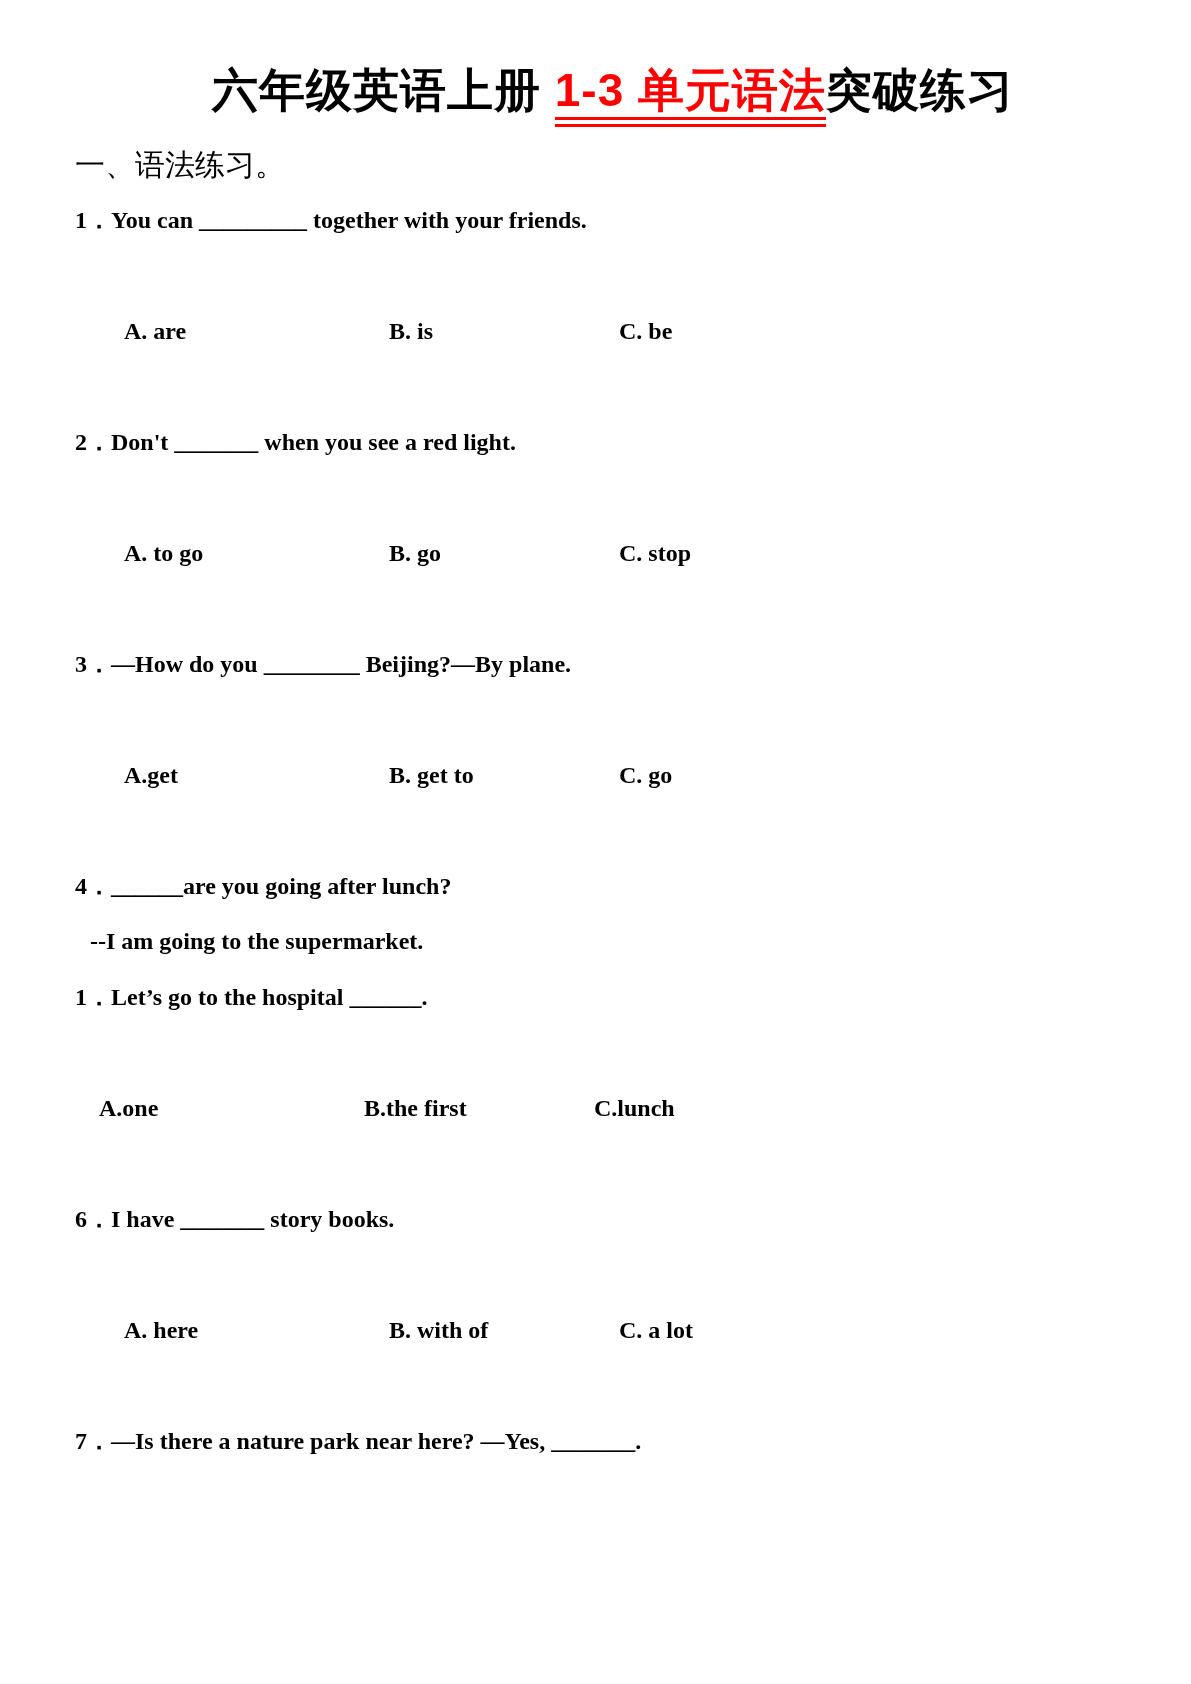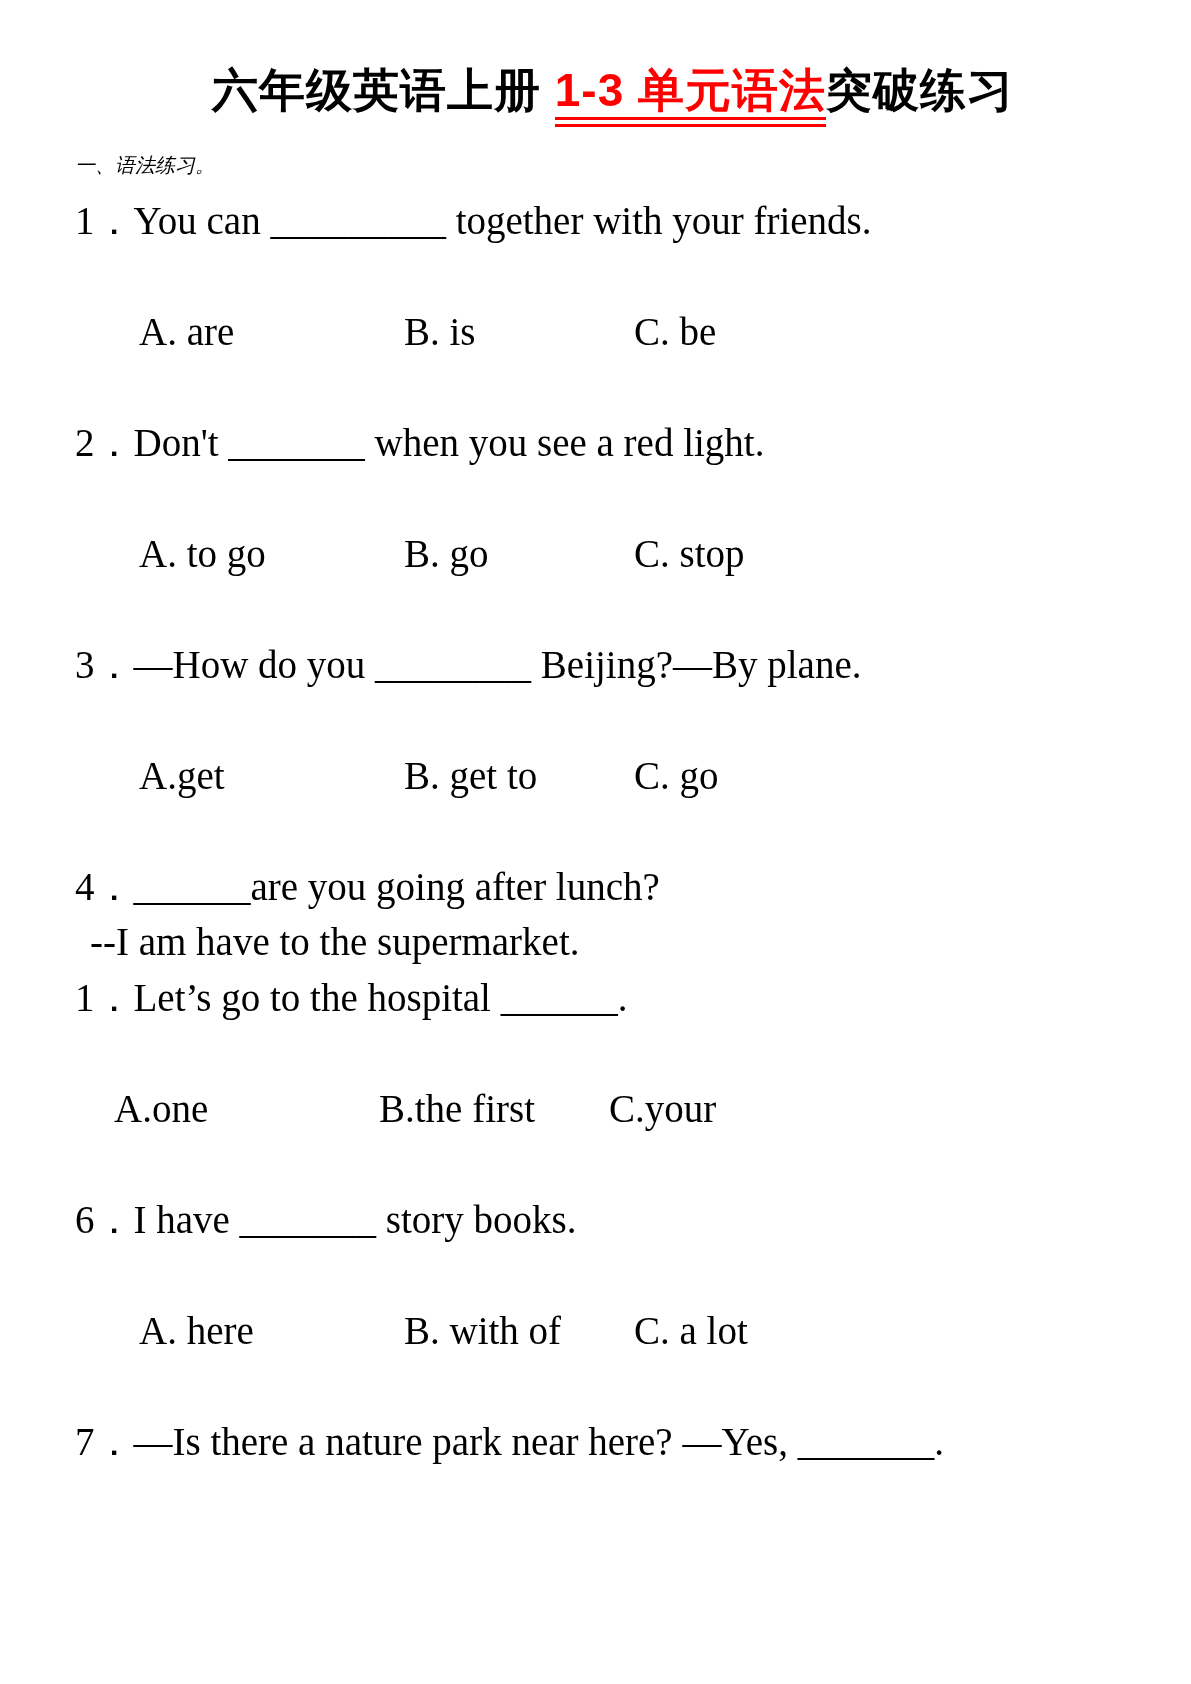--- a/index.html
+++ b/index.html
@@ -29,29 +29,29 @@
     white-space: nowrap;
   }
   .doc-title .red-part {
     color: #ff0000;
     display: inline-block;
     border-bottom: 10px double #ff0000;
     padding-bottom: 1px;
     line-height: 1.1;
   }
   .section-heading {
-    font-size: 20px;
+    font-size: 30px;
     line-height: 56px;
     margin-top: 10px;
-    font-style: italic;
   }
   .line {
-    font-size: 39px;
+    font-size: 24px;
     line-height: 55.5px;
     white-space: pre;
+    font-weight: bold;
   }
   .opts .opt {
     display: inline-block;
   }
   .opts .oa { width: 265px; }
   .opts .ob { width: 230px; }
   .ind25 { padding-left: 25px; }
   .ind15 { padding-left: 15px; }
 </style>
 </head>
@@ -74,25 +74,25 @@
   <div class="line opts ind25">
     <span class="opt oa">A. to go</span><span class="opt ob">B. go</span><span class="opt">C. stop</span>
   </div>
 
   <div class="line">3．—How do you ________ Beijing?—By plane.</div>
   <div class="line opts ind25">
     <span class="opt oa">A.get</span><span class="opt ob">B. get to</span><span class="opt">C. go</span>
   </div>
 
   <div class="line">4．______are you going after lunch?</div>
-  <div class="line ind15">--I am have to the supermarket.</div>
+  <div class="line ind15">--I am going to the supermarket.</div>
 
   <div class="line">1．Let’s go to the hospital ______.</div>
   <div class="line opts">
-    <span class="opt oa">A.one</span><span class="opt ob">B.the first</span><span class="opt">C.your</span>
+    <span class="opt oa">A.one</span><span class="opt ob">B.the first</span><span class="opt">C.lunch</span>
   </div>
 
   <div class="line">6．I have _______ story books.</div>
   <div class="line opts ind25">
     <span class="opt oa">A. here</span><span class="opt ob">B. with of</span><span class="opt">C. a lot</span>
   </div>
 
   <div class="line">7．—Is there a nature park near here? —Yes, _______.</div>
   <div class="line opts">
     

